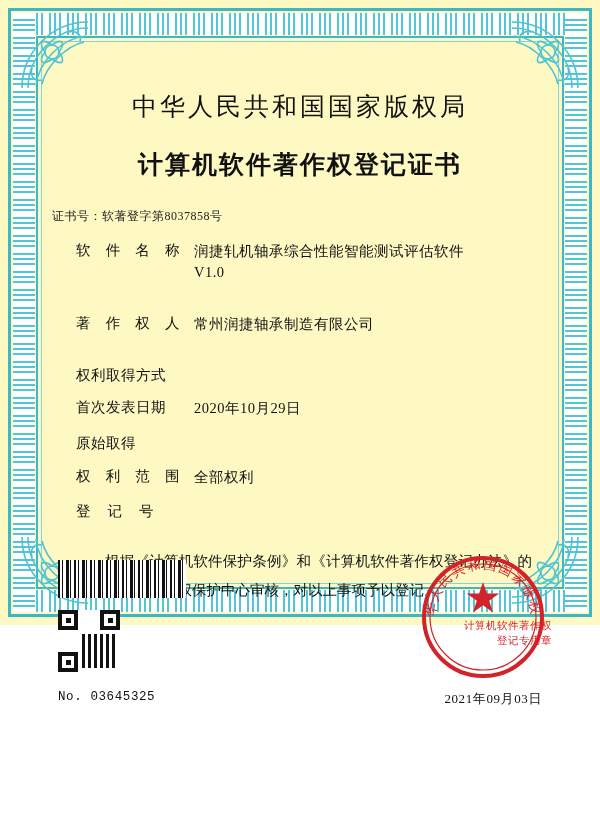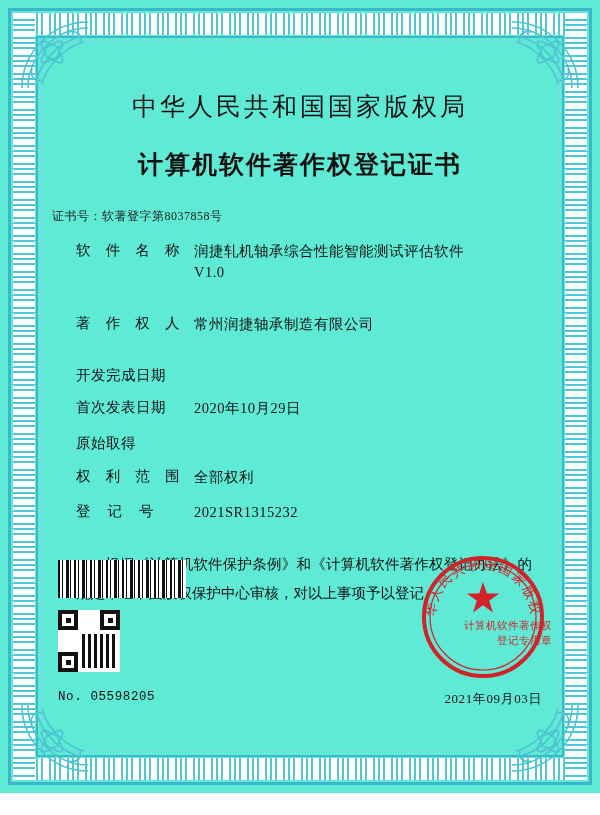--- a/index.html
+++ b/index.html
@@ -10,22 +10,22 @@
     width: 600px;
     height: 815px;
     background: #ffffff;
     font-family: "Liberation Serif", serif;
     overflow: hidden;
   }
 
   .certificate {
     position: relative;
     width: 600px;
-    height: 793px;
-    background: #5eead4;
+    height: 625px;
+    background: #fef9c3;
     box-sizing: border-box;
   }
 
   
   .frame-outer {
     position: absolute;
     left: 8px;
     top: 8px;
     right: 8px;
     bottom: 8px;
@@ -374,21 +374,21 @@
             <span>作</span>
             <span>权</span>
             <span>人</span>
         </div>
         <div class="field-value">常州润捷轴承制造有限公司</div>
       </div>
 
       <div class="gap-lg"></div>
 
       <div class="field-row">
-        <div class="field-label">开发完成日期</div>
+        <div class="field-label">权利取得方式</div>
       </div>
 
       <div class="field-row">
         <div class="field-label">首次发表日期</div>
         <div class="field-value">2020年10月29日</div>
       </div>
 
       <div class="field-row">
         <div class="field-value">原始取得</div>
       </div>
@@ -402,21 +402,20 @@
         </div>
         <div class="field-value">全部权利</div>
       </div>
 
       <div class="field-row">
         <div class="field-label spaced" style="padding-right:40px;">
           <span>登</span>
             <span>记</span>
             <span>号</span>
         </div>
-        <div class="field-value">2021SR1315232</div>
       </div>
 
     </div>
 
     <div class="paragraph">根据《计算机软件保护条例》和《计算机软件著作权登记办法》的规定，经中国版权保护中心审核，对以上事项予以登记。</div>
 
   </div>
 
   <div class="codes">
     <div class="barcode"></div>
@@ -437,17 +436,17 @@
         <textPath href="#sealArc" startOffset="50%" text-anchor="middle">中华人民共和国国家版权局</textPath>
       </text>
     </svg>
     <div class="seal-lines">
       <div>计算机软件著作权</div>
       <div>登记专用章</div>
     </div>
   </div>
 
   <div class="footer">
-    <div class="no">No. 05598205</div>
+    <div class="no">No. 03645325</div>
     <div class="date">2021年09月03日</div>
   </div>
 
 </div>
 
 </body></html>

